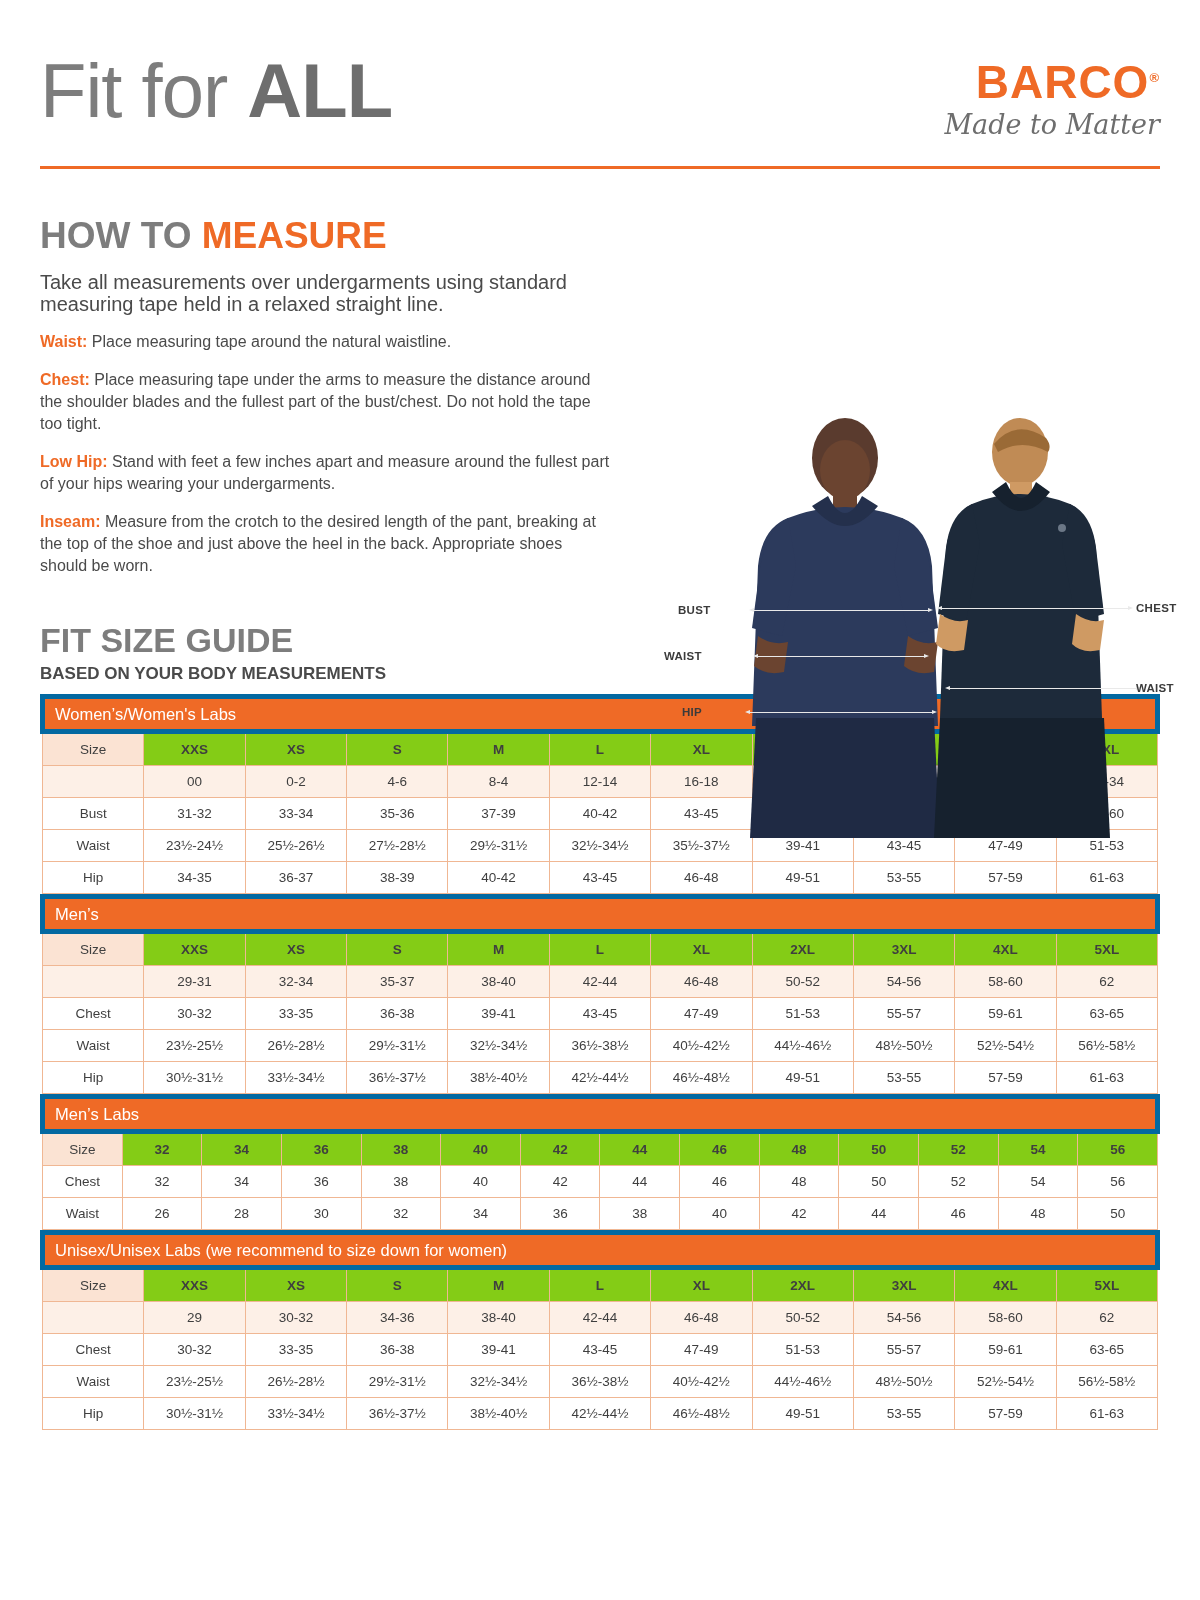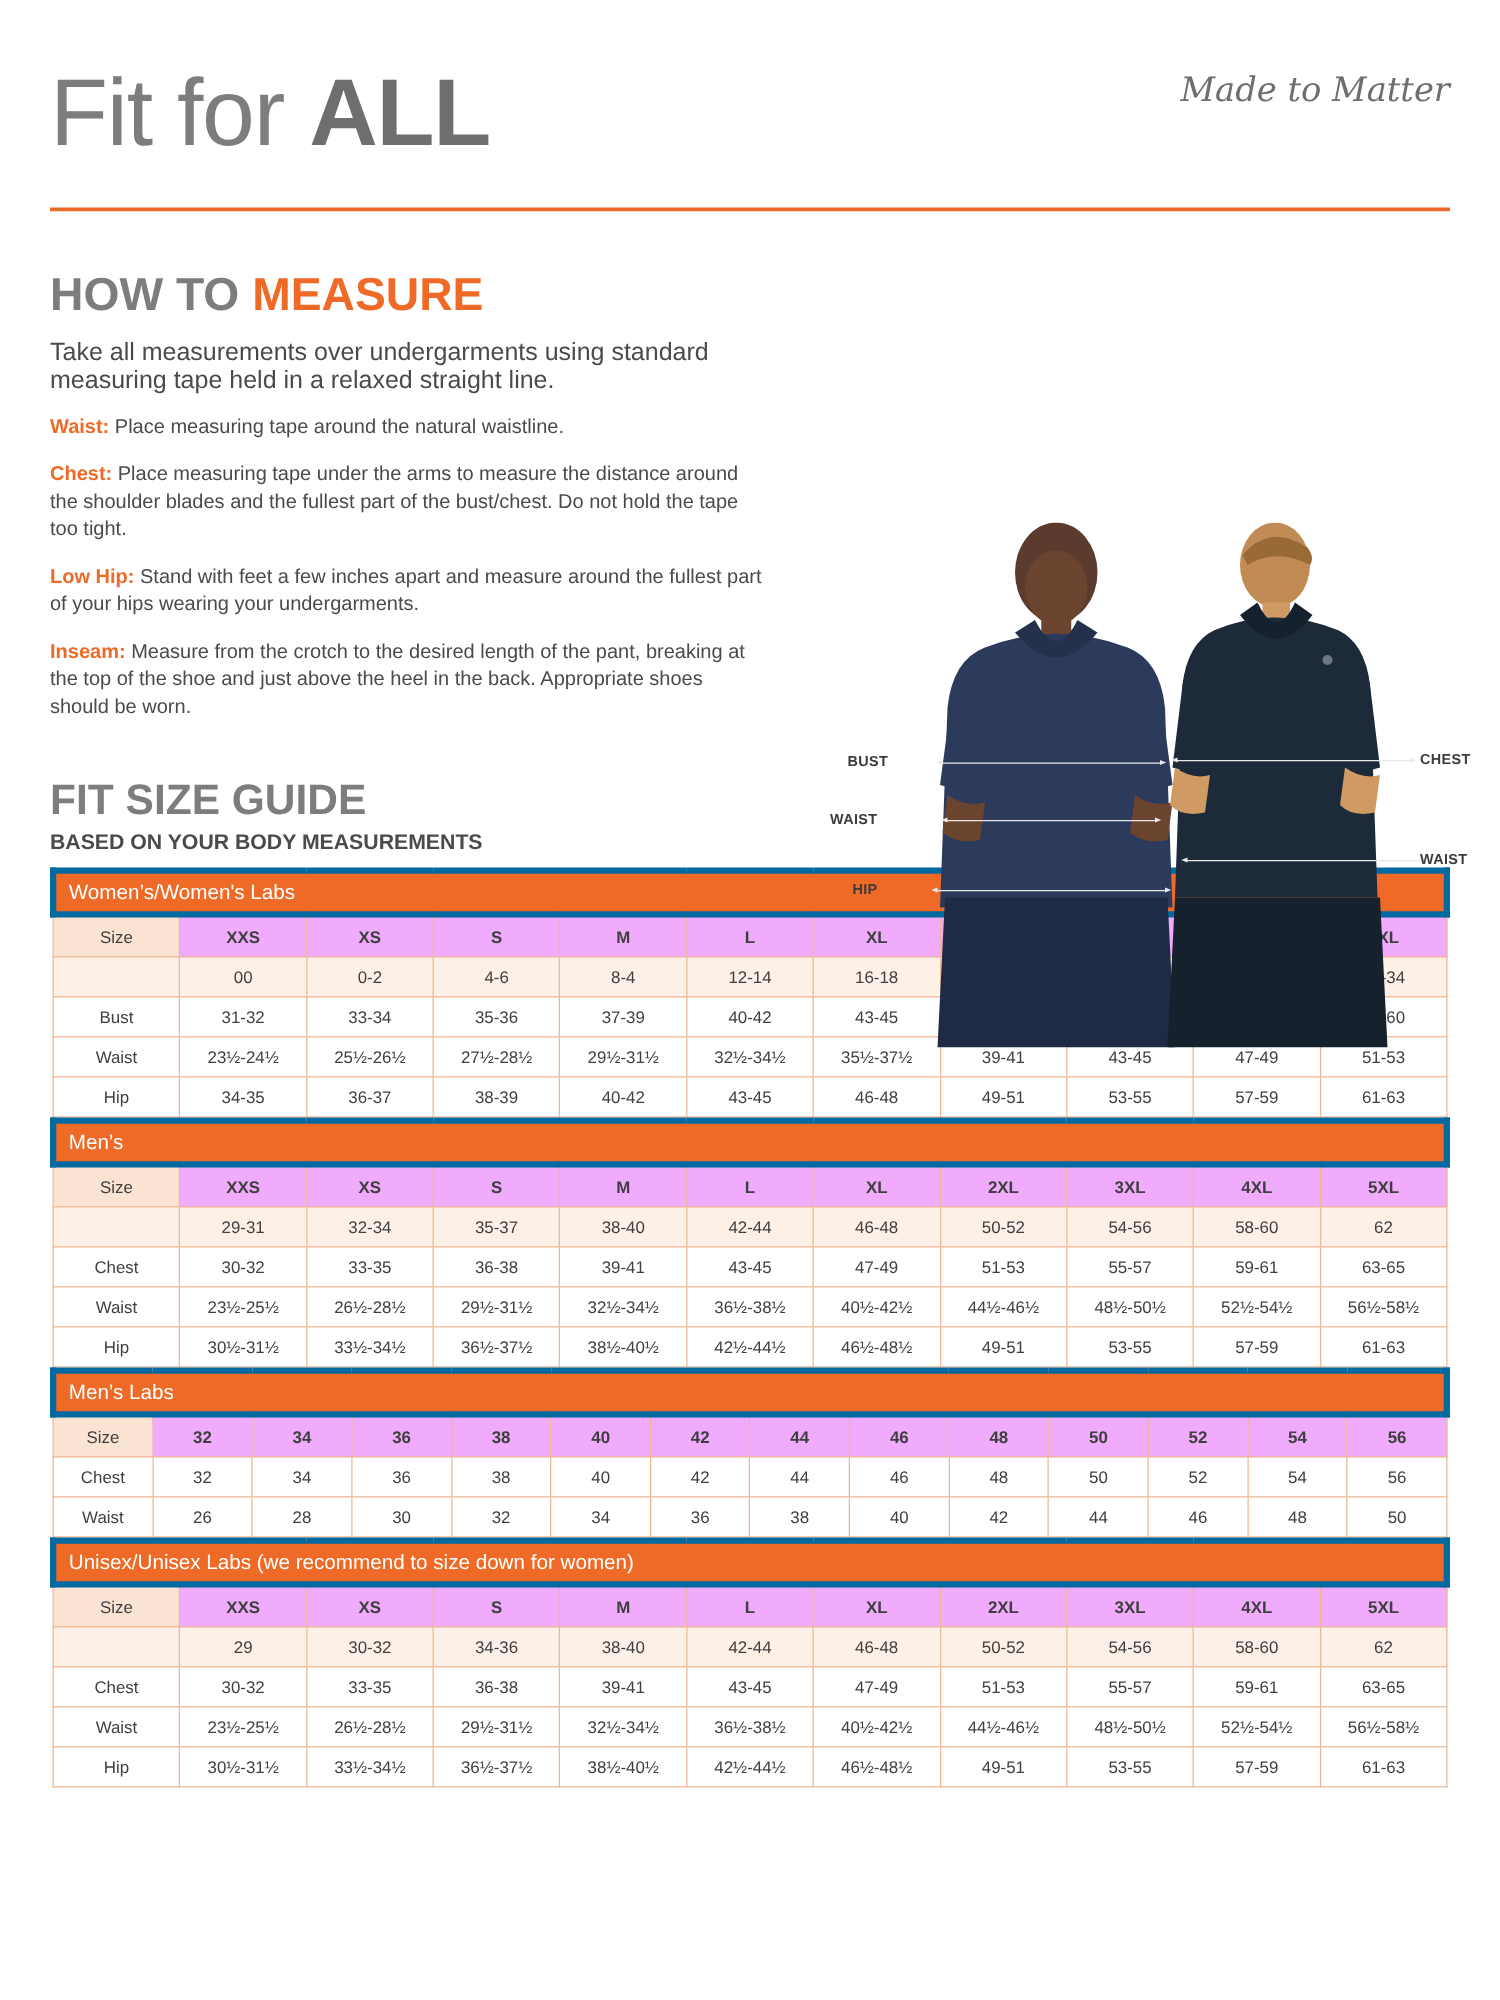--- a/index.html
+++ b/index.html
@@ -192,21 +192,21 @@
     background: #ef6a26;
     color: #ffffff;
     font-weight: 400;
     font-size: 16.5px;
     text-align: left;
     padding-left: 10px;
     border: 5px solid #0369a1;
     height: 30px;
   }
   tr.sizerow td {
-    background: #f0abfc;
+    background: #84cc16;
     font-weight: 700;
   }
   tr.sizerow td.rowlabel {
     font-weight: 400;
     background: #fbe3d3;
   }
   tr.numrow td {
     background: #fdf0e7;
   }
   tr.datarow td {
@@ -220,20 +220,21 @@
   }
 </style>
 </head>
 <body>
 
 <div class="page">
 
   <div class="header">
     <div class="header-title"><span>Fit for </span><span class="bold">ALL</span></div>
     <div class="brand">
+      <div class="brand-name"><span>BARCO</span><sup>®</sup></div>
       <div class="brand-tag">Made to Matter</div>
     </div>
   </div>
   <div class="rule"></div>
 
   <div class="photo-area">
     <svg width="470" height="420" viewBox="0 0 470 420">
 
       <g>
         <ellipse cx="145" cy="40" rx="33" ry="40" fill="#5a3b2e"></ellipse>

